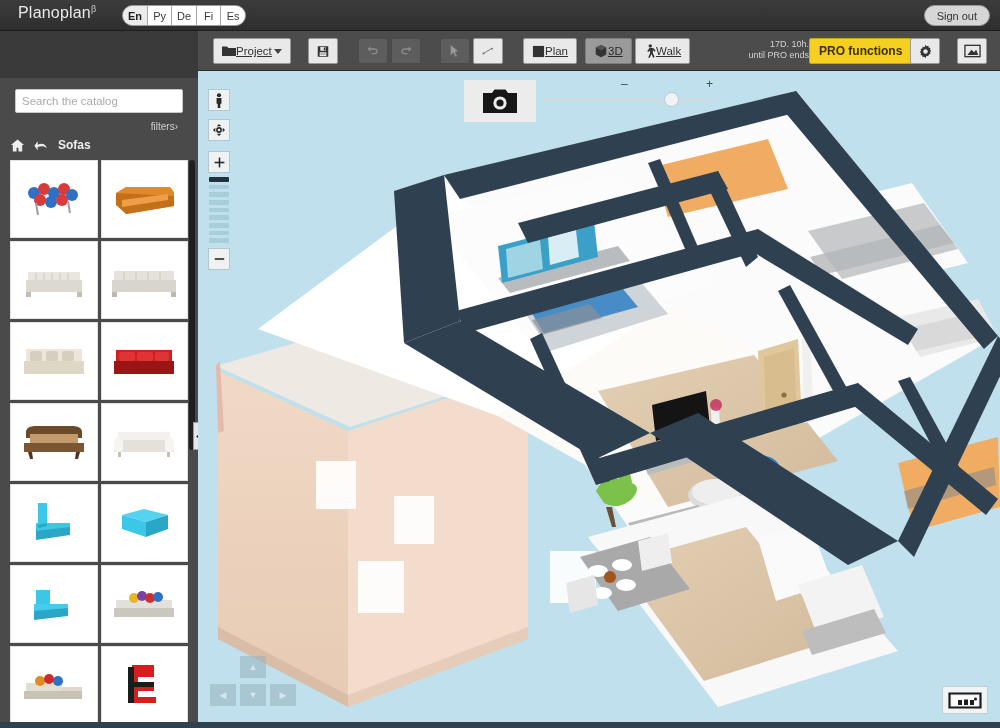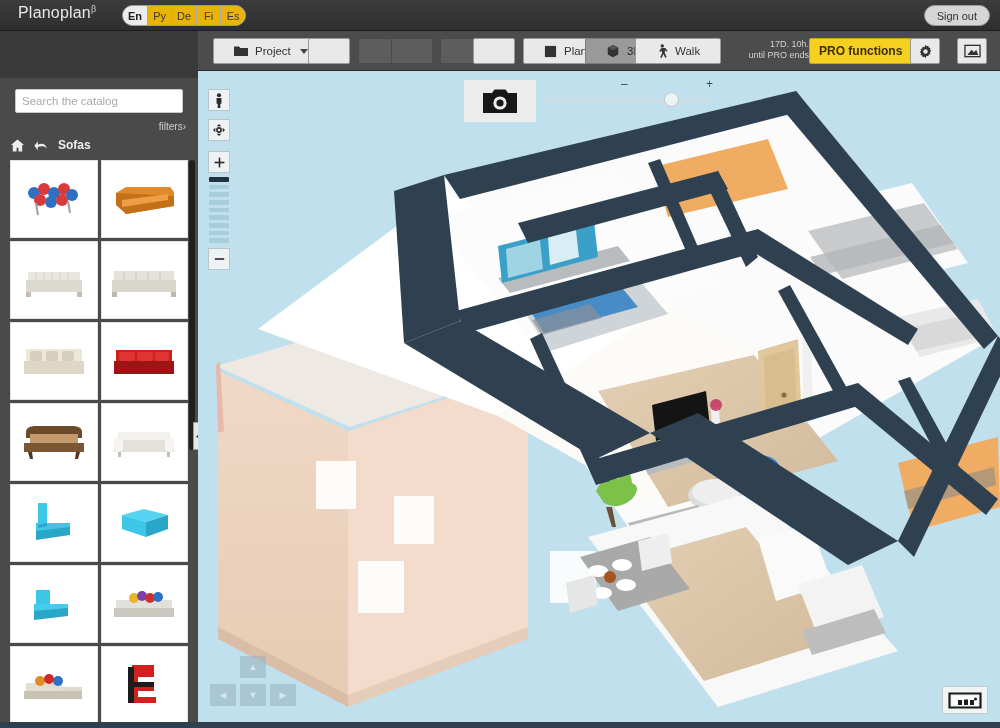--- a/index.html
+++ b/index.html
@@ -28,21 +28,21 @@
     display: flex; align-items: stretch;
     background: #cfcfcf; border-radius: 11px; overflow: hidden;
     border: 1px solid #9b9b9b;
     justify-content: space-between;
   }
   .lang span {
     display: flex; align-items: center; justify-content: center;
     min-width: 24px; padding: 0 5px;
     font-size: 11px; color: #3a3a3a;
     border-right: 1px solid #a8a8a8;
-    background: #eab308;
+    background: #ffffff;
   }
   .lang span:last-child { border-right: none; }
   .lang span.sel { background: #ececec; color: #222; font-weight: bold; }
 
   .projpill {
     position: absolute; left: 245px; top: 5px; height: 21px;
     display: flex; align-items: center;
     background: #d8d8d8; border-radius: 11px; border: 1px solid #9b9b9b;
     padding-right: 4px; overflow: hidden;
   }
@@ -64,24 +64,24 @@
     font-size: 11px; color: #333;
   }
 
   
   .toolbar {
     position: absolute; left: 198px; top: 31px; width: 802px; height: 40px;
     background: #4c4c4c; border-bottom: 1px solid #2b2b2b;
   }
   .tb {
     position: absolute; top: 7px; height: 26px;
-    display: flex; align-items: center; gap: 7px;
-    padding: 0 20px;
+    display: flex; align-items: center; gap: 0;
+    padding: 0 8px;
     background: #e9e9e9; border: 1px solid #9a9a9a; border-radius: 2px;
-    font-size: 11.5px; color: #333;
+    font-size: 11.5px; color: #333; text-decoration: underline;
   }
   .tb.dim { background: #5d5d5d; border-color: #4a4a4a; color: #8e8e8e; }
   .tb.on  { background: #9a9a9a; border-color: #7d7d7d; color: #2a2a2a; }
   .tb-project { left: 15px; }
   .tb-save    { left: 110px; width: 30px; justify-content: center; }
   .tb-undo    { left: 160px; width: 30px; justify-content: center; }
   .tb-redo    { left: 193px; width: 30px; justify-content: center; }
   .tb-select  { left: 242px; width: 30px; justify-content: center; }
   .tb-line    { left: 275px; width: 30px; justify-content: center; }
   .tb-plan    { left: 325px; }
@@ -123,21 +123,21 @@
     background: #fff; border: 1px solid #c8c8c8; border-radius: 2px;
     display: flex; align-items: center; padding: 0 6px;
   }
   .search-input {
     border: none; outline: none; flex: 1; font-size: 11.5px;
     color: #555; font-family: "Liberation Sans", sans-serif;
   }
   .search-input::placeholder { color: #a9a9a9; }
 
   .filters {
-    position: absolute; right: 12px; top: 43px;
+    position: absolute; right: 20px; top: 43px;
     font-size: 10px; color: #cfcfcf;
   }
   .breadcrumb {
     position: absolute; left: 10px; top: 56px; height: 22px;
     display: flex; align-items: center; gap: 9px;
     color: #ededed; font-size: 12px; font-weight: bold;
   }
   .bc-ico { width: 15px; height: 15px; display:inline-block; }
 
   .catalog {

